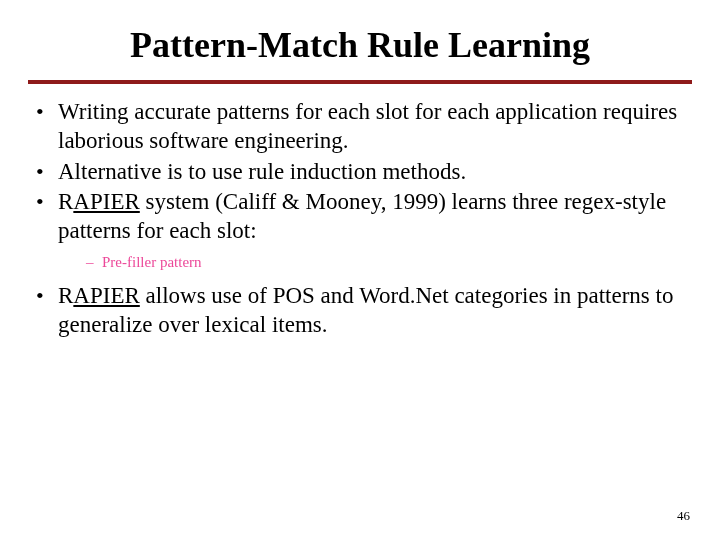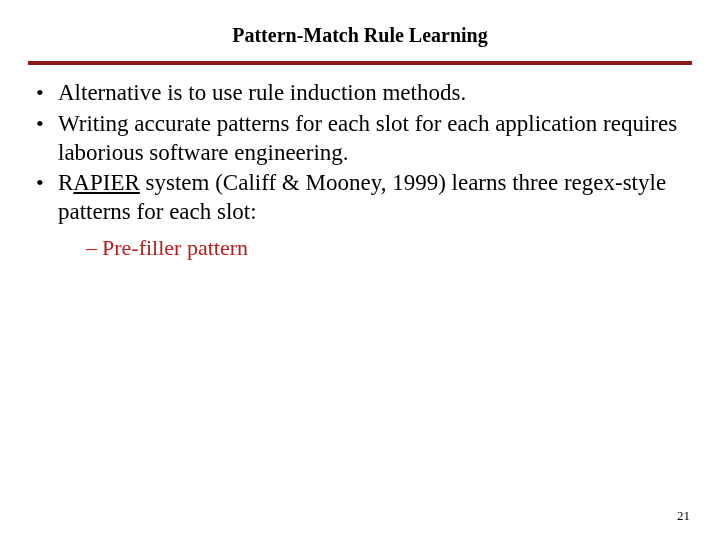--- a/index.html
+++ b/index.html
@@ -6,21 +6,21 @@
     body {
       width: 720px;
       height: 540px;
       background: #ffffff;
       font-family: 'Times New Roman', Times, serif;
       position: relative;
       padding: 24px 28px 0 28px;
     }
     .title {
       text-align: center;
-      font-size: 20px;
+      font-size: 36px;
       color: #000;
       margin-bottom: 14px;
     }
     .rule {
       height: 4px;
       background: #8e1a1a;
       margin: 0 0 14px 0;
     }
     .bullets {
       list-style: none;
@@ -41,22 +41,22 @@
       top: 0;
       font-size: 22px;
     }
     .sub-bullets {
       list-style: none;
       padding-left: 28px;
       margin-top: 6px;
       margin-bottom: 10px;
     }
     .sub-bullets > li {
-      font-size: 22px;
-      color: #b91c1c;
+      font-size: 15px;
+      color: #ec4899;
       line-height: 1.35;
       padding-left: 16px;
       position: relative;
       font-family: Liberation Serif, serif;
     }
     .sub-bullets > li::before {
       content: "–";
       position: absolute;
       left: 0;
       top: 0;
@@ -74,23 +74,26 @@
     }
   </style>
 </head>
 <body>
 
 <h1 class="title">Pattern-Match Rule Learning</h1>
 
 <div class="rule"></div>
 
 <ul class="bullets">
+  <li>Writing accurate patterns for each slot for each application requires laborious software engineering.</li>
   <li>Alternative is to use rule induction methods.</li>
-  <li>Writing accurate patterns for each slot for each application requires laborious software engineering.</li>
   <li>
     <span>R</span><span class="smallcaps">APIER</span><span> system (Califf &amp; Mooney, 1999) learns three regex-style patterns for each slot:</span>
     <ul class="sub-bullets">
       <li>Pre-filler pattern</li>
     </ul>
   </li>
+  <li>
+    <span>R</span><span class="smallcaps">APIER</span><span> allows use of POS and Word.Net categories in patterns to generalize over lexical items.</span>
+  </li>
 </ul>
 
-<div class="page-num">21</div>
+<div class="page-num">46</div>
 
 </body></html>

